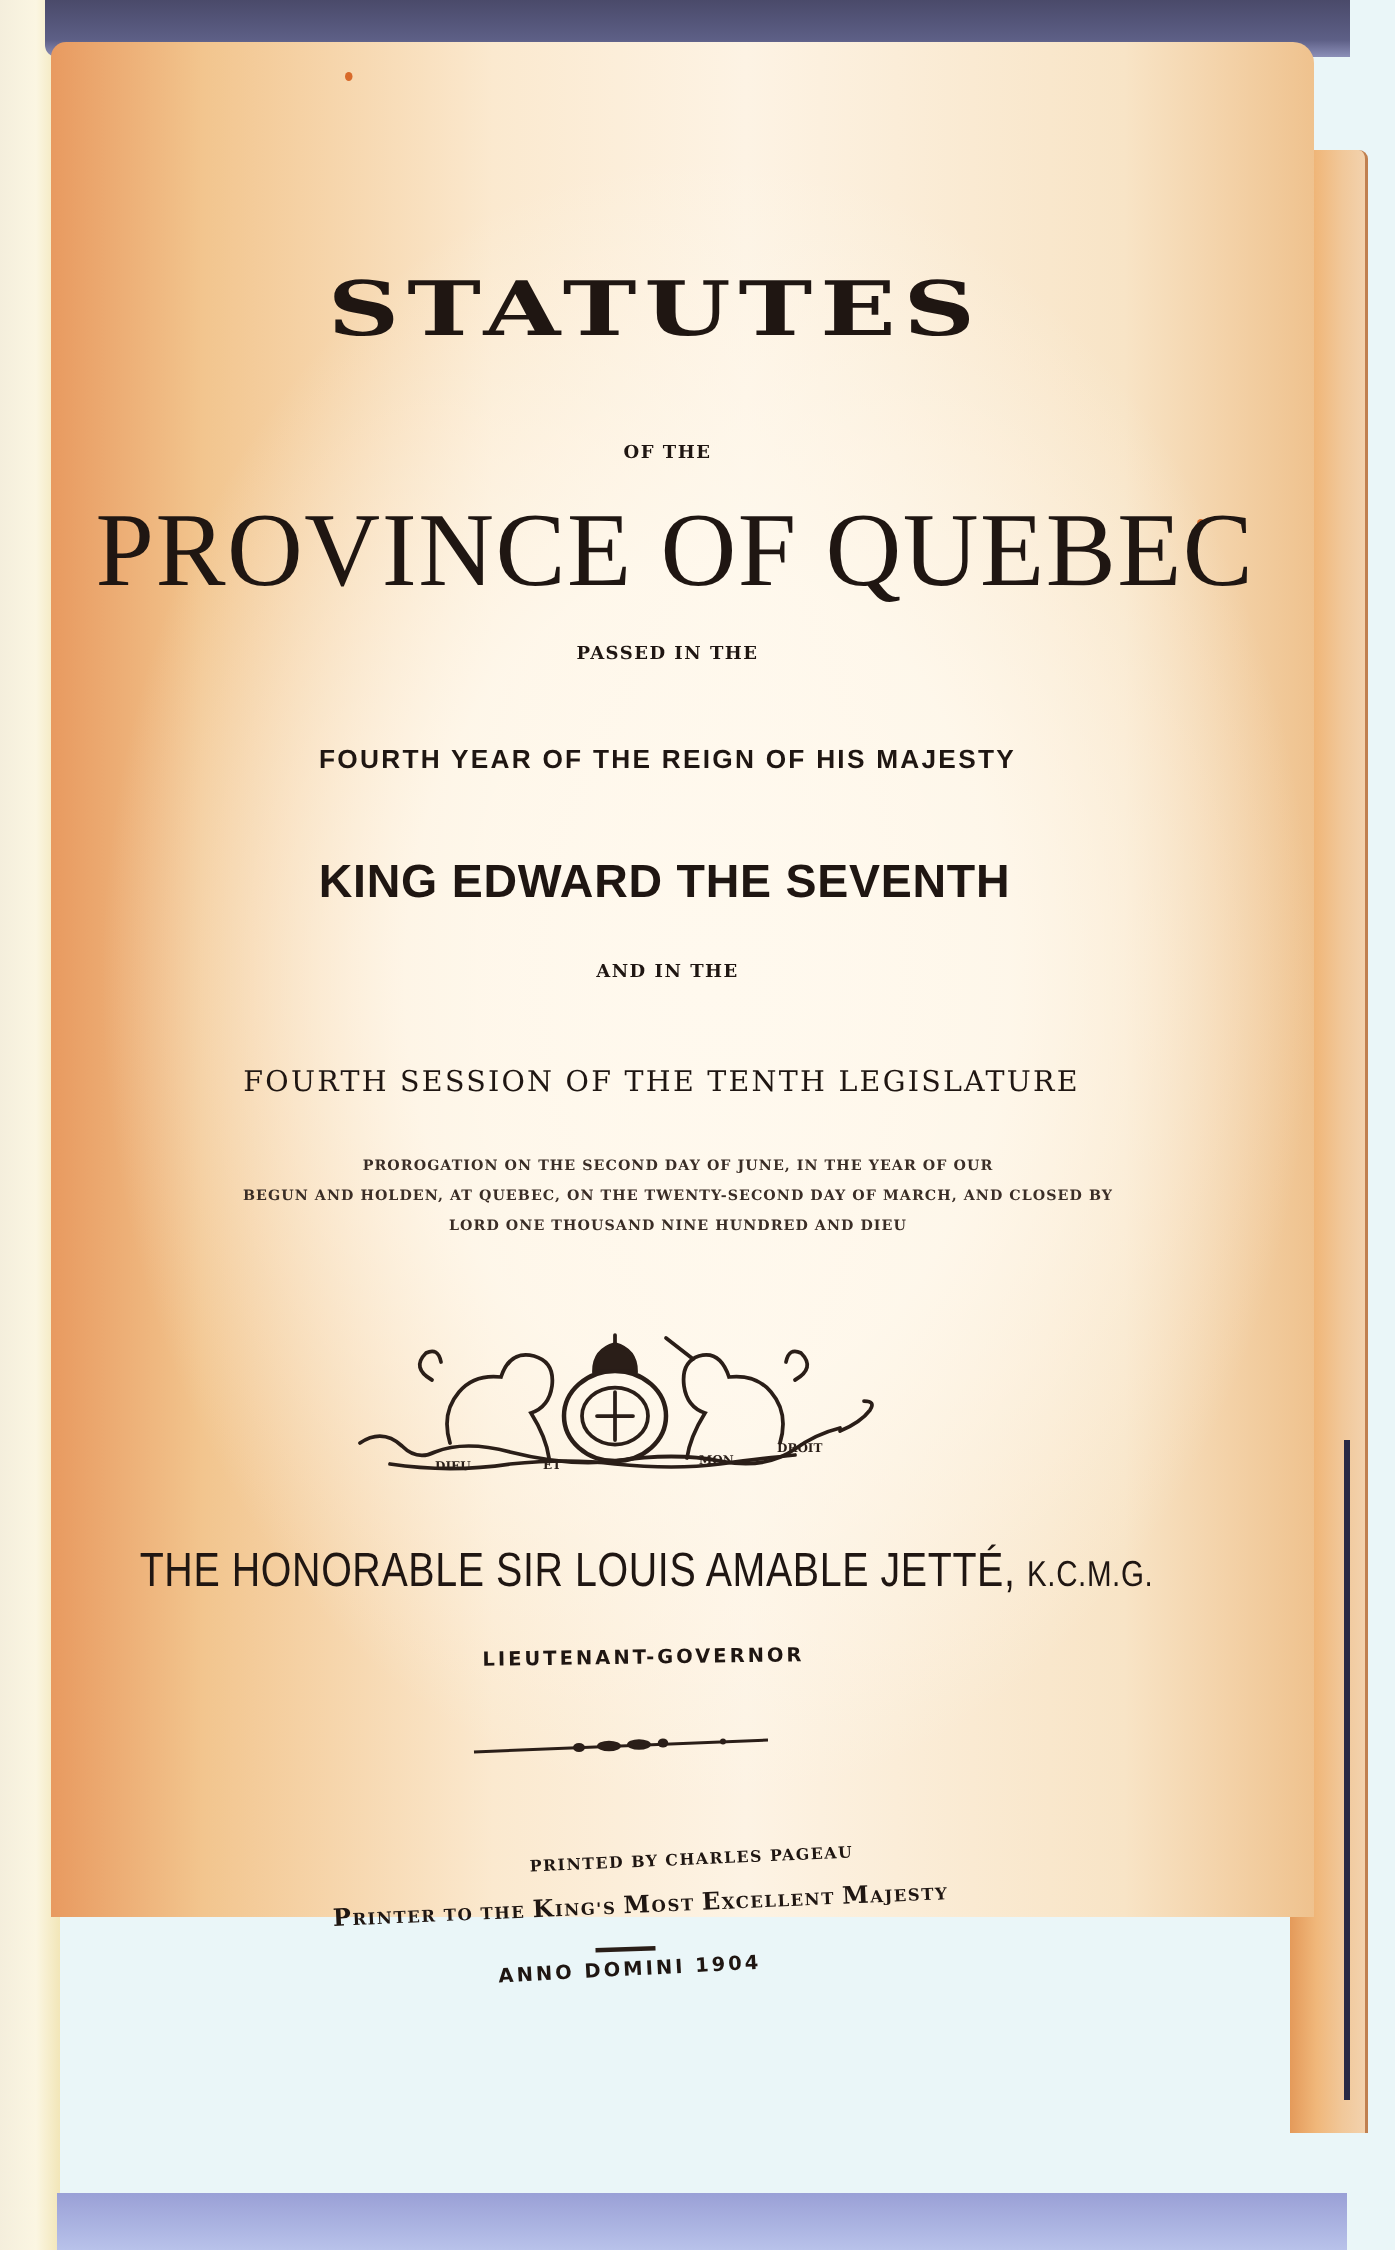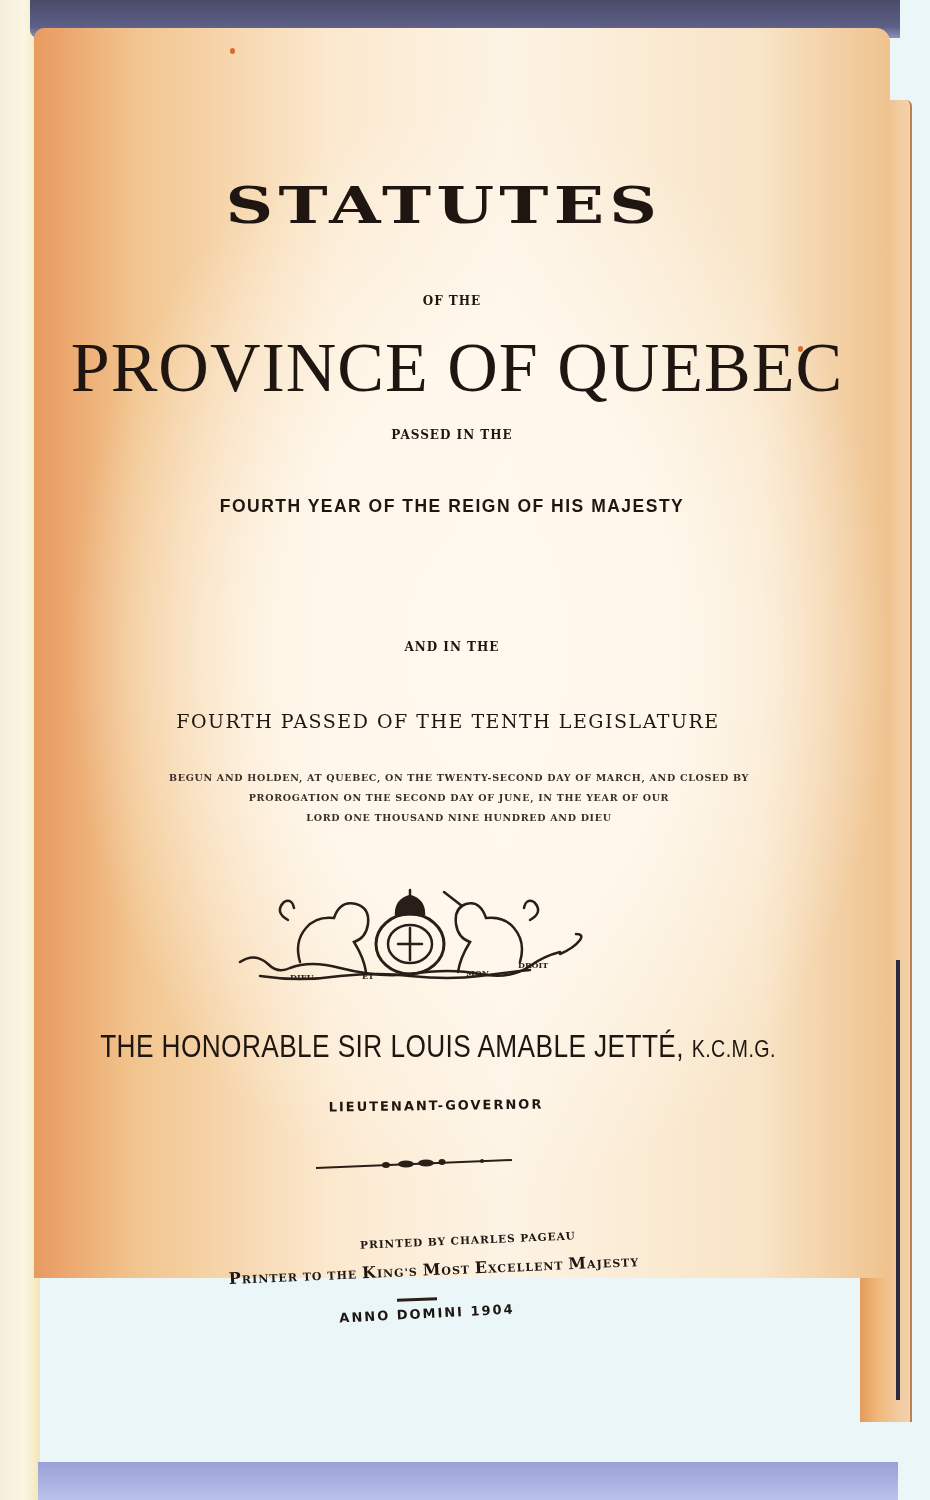--- a/index.html
+++ b/index.html
@@ -30,21 +30,20 @@
     .board-dark {
       position: absolute; left: 896px; top: 960px; width: 4px; height: 440px;
       background: #2a2a44;
     }
     .page {
       position: absolute; left: 34px; top: 28px; width: 842px; height: 1250px;
       border-radius: 10px 14px 0 0;
       background:
         radial-gradient(ellipse 60% 55% at 52% 50%, #fff9ee 0%, rgba(255,249,238,0.85) 40%, rgba(255,240,215,0) 80%),
         linear-gradient(90deg, #e89a60 0%, #f2c58e 12%, #fbe9cf 35%, #fdf3e4 55%, #f8e4c6 85%, #efc28e 100%);
-      padding-left: 14px;
     }
     .center { position: absolute; left: 0; width: 100%; text-align: center; color: #1f1612; }
     .title {
       top: 148px; font-family: "DejaVu Serif", serif; font-weight: bold;
       font-size: 50px; letter-spacing: 4px; transform: scaleX(1.32) translateX(-2px); transform-origin: 52% 0;
       left: -10px;
     }
     .small-caps-bold { font-family: "DejaVu Serif", serif; font-weight: bold; font-size: 12px; letter-spacing: 1px; }
     .of-the { top: 232px; left: -10px; margin-top: 34px; }
     .province {
@@ -111,26 +110,27 @@
 
 <div class="page">
   <div class="speck" style="left:196px; top:20px;"></div>
   <div class="speck" style="left:764px; top:318px;"></div>
 
   <div class="center title">STATUTES</div>
   <div class="center small-caps-bold of-the">OF THE</div>
   <div class="center province">PROVINCE OF QUEBEC</div>
   <div class="center small-caps-bold passed">PASSED IN THE</div>
   <div class="center fourth-year">FOURTH YEAR OF THE REIGN OF HIS MAJESTY</div>
+  <div class="center king">KING EDWARD THE SEVENTH</div>
   <div class="center small-caps-bold and-in">AND IN THE</div>
-  <div class="center session">FOURTH PASSED OF THE TENTH LEGISLATURE</div>
+  <div class="center session">FOURTH SESSION OF THE TENTH LEGISLATURE</div>
 
   <div class="center begun">
+    <div>PROROGATION ON THE SECOND DAY OF JUNE, IN THE YEAR OF OUR</div>
     <div>BEGUN AND HOLDEN, AT QUEBEC, ON THE TWENTY-SECOND DAY OF MARCH, AND CLOSED BY</div>
-    <div>PROROGATION ON THE SECOND DAY OF JUNE, IN THE YEAR OF OUR</div>
     <div>LORD ONE THOUSAND NINE HUNDRED AND DIEU</div>
   </div>
 
   <svg class="arms" viewBox="0 0 360 112">
     <g fill="none" stroke="#2a1e18" stroke-width="2.5" stroke-linecap="round">
 
       <path d="M10 78 q15 -10 28 2 q10 10 22 4 q20 -8 50 0 q40 10 70 6 q40 -6 70 0 q30 6 50 -8 q14 -10 30 -14"></path>
       <path d="M30 92 q40 6 80 0 q40 -4 70 0 q40 4 70 0 q30 -4 50 -6"></path>
 
       <path d="M70 78 q-6 -20 6 -34 q10 -12 28 -10 q6 -18 22 -14 q14 4 12 20 q-2 14 -14 18 q10 16 12 30"></path>

